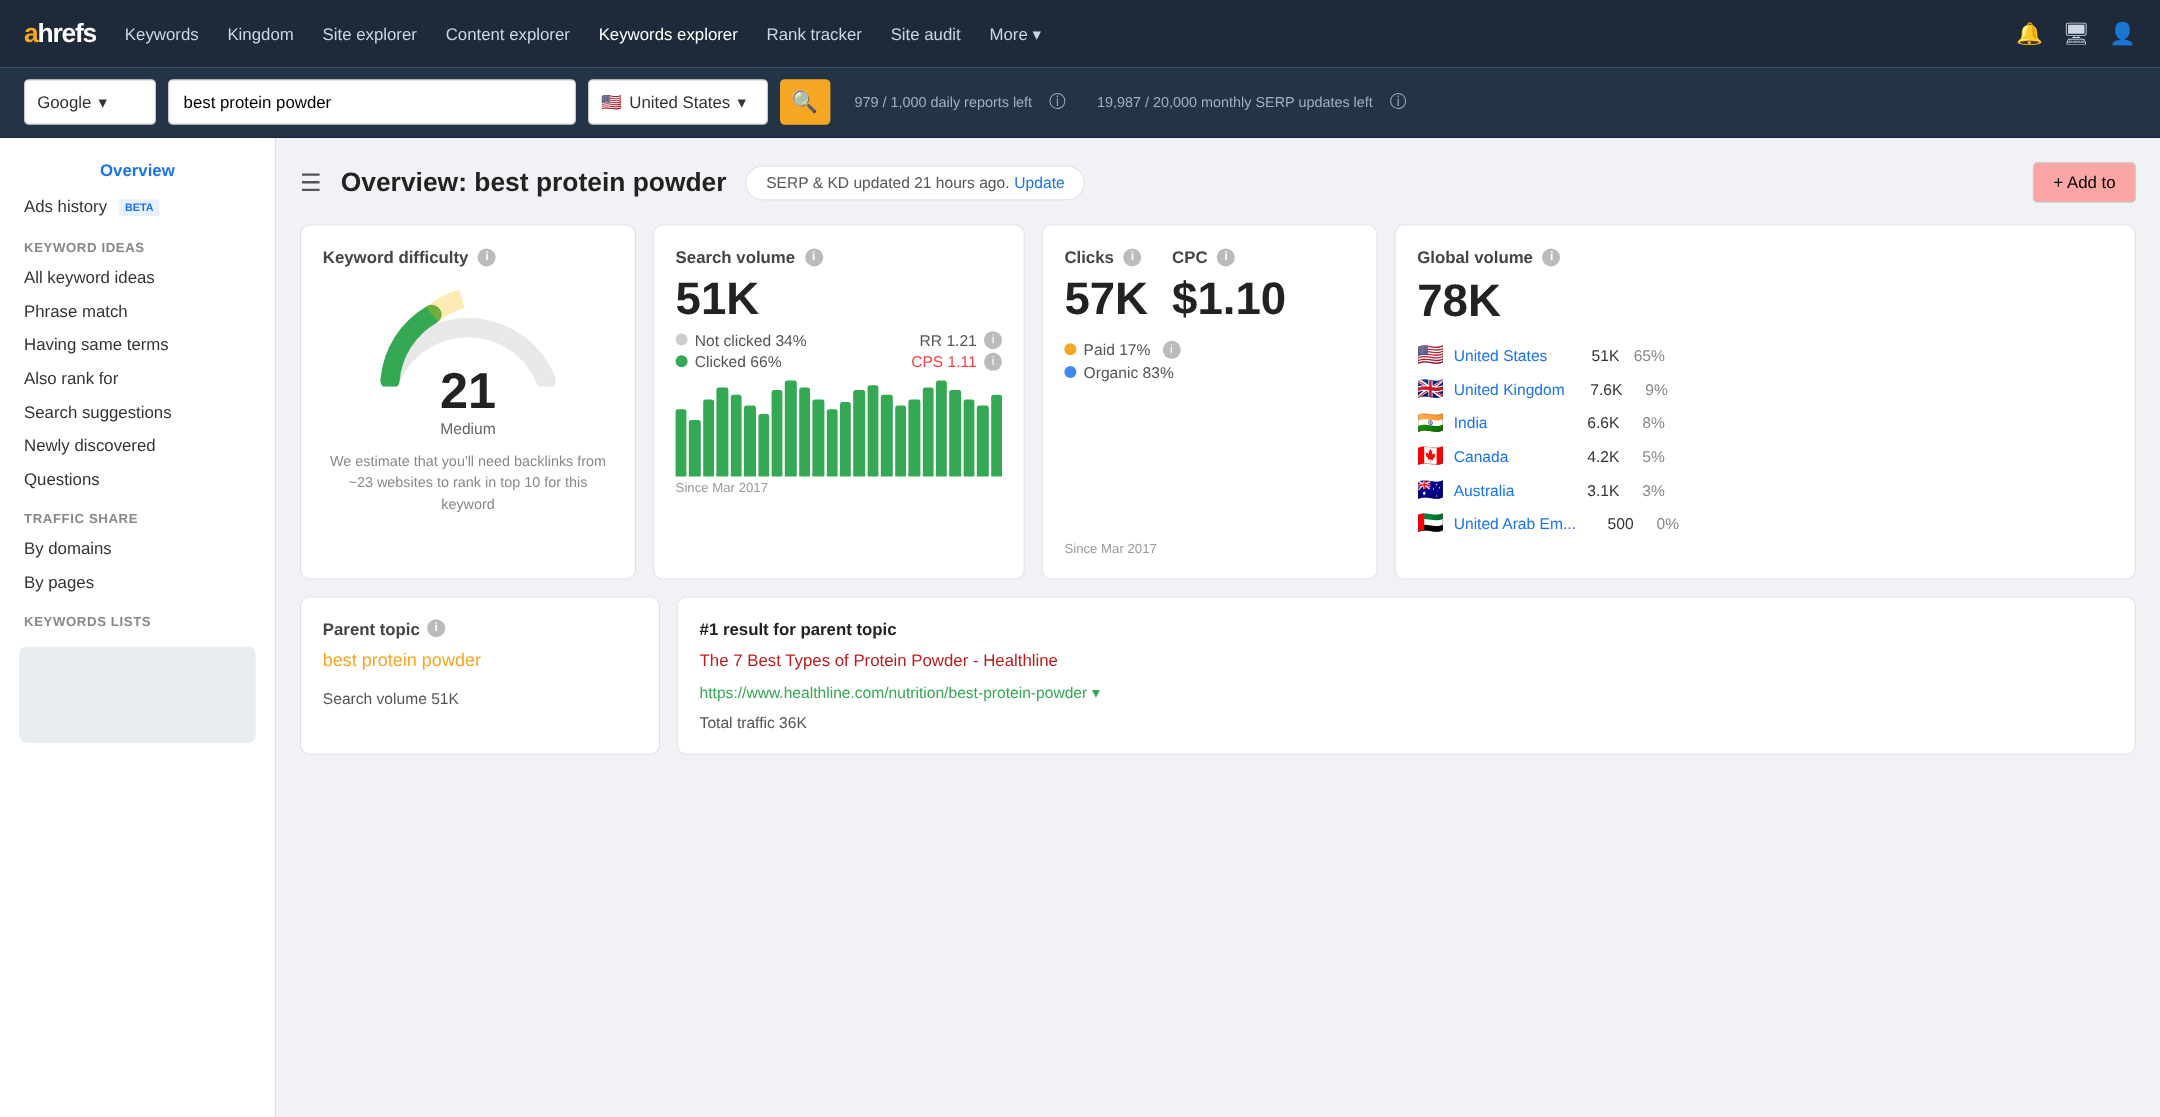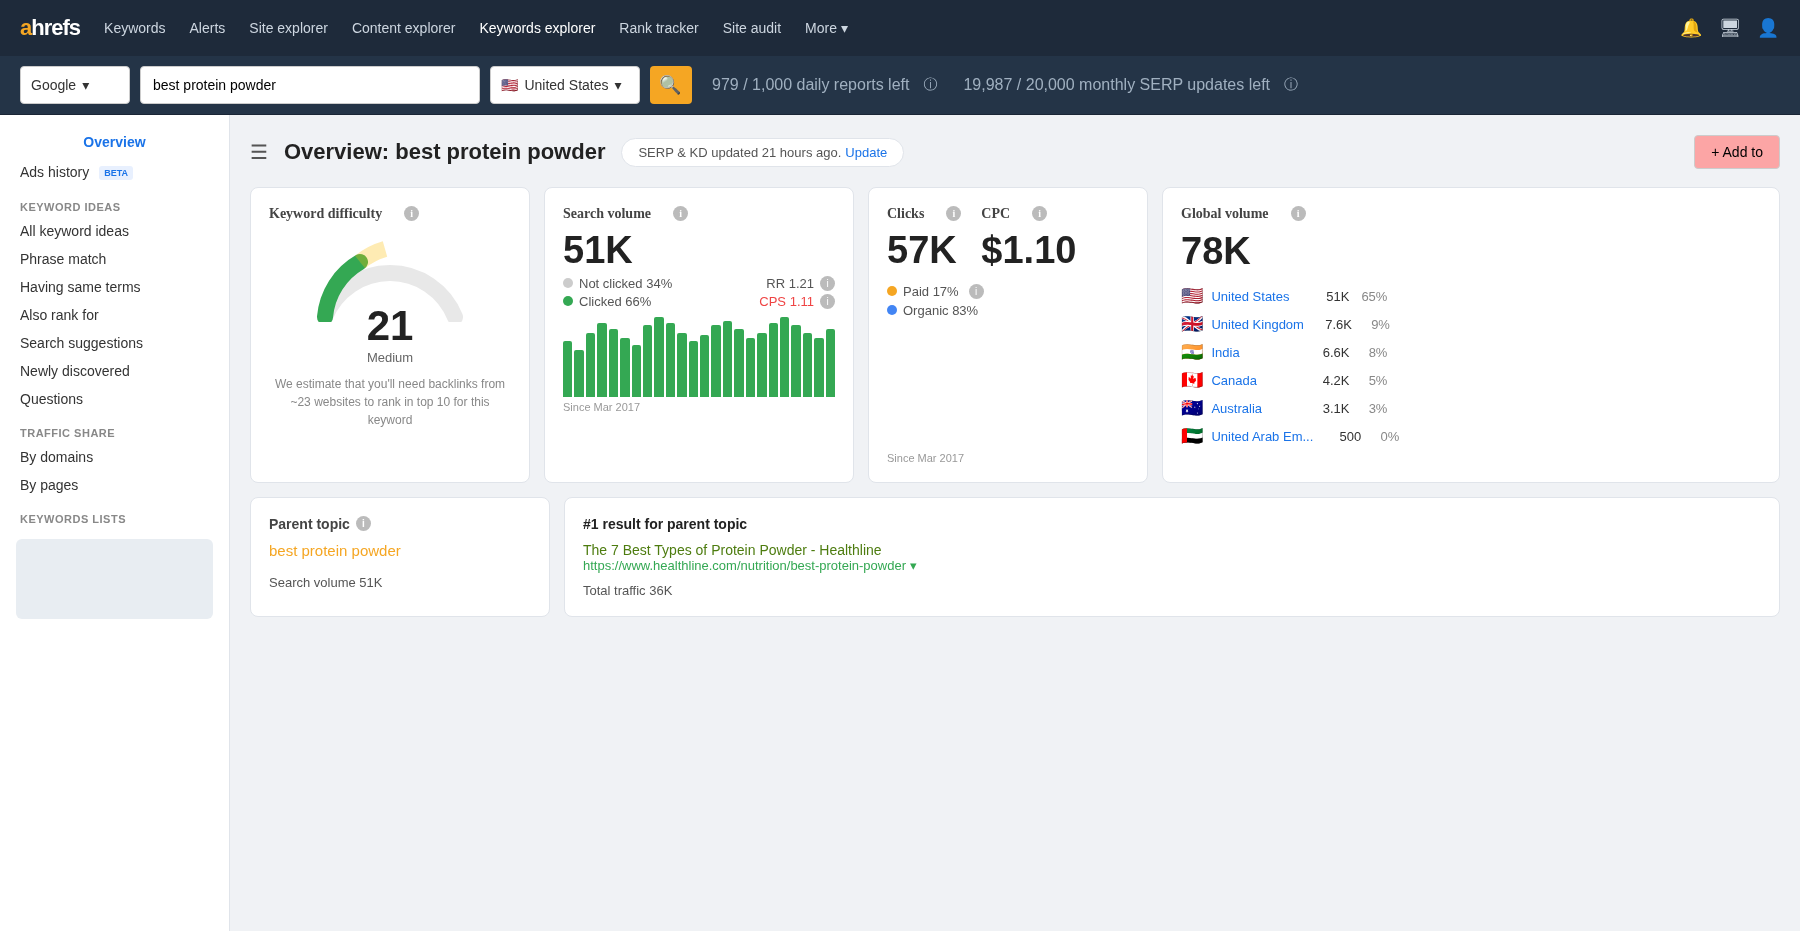--- a/index.html
+++ b/index.html
@@ -73,21 +73,21 @@
       border-radius: 4px;
       width: 42px;
       height: 38px;
       display: flex;
       align-items: center;
       justify-content: center;
       cursor: pointer;
       font-size: 18px;
       color: white;
     }
-    .search-info { color: #a0b0c0; font-size: 16px; margin-left: 10px; }
+    .search-info { color: #a0b0c0; font-size: 12px; margin-left: 10px; }
 
     
     .main-layout { display: flex; min-height: calc(100vh - 56px - 58px); }
 
     
     .sidebar {
       width: 230px;
       background: white;
       border-right: 1px solid #e0e4ea;
       padding: 12px 0;
@@ -180,23 +180,22 @@
       border: 1px solid #e0e4ea;
       border-radius: 8px;
       padding: 18px;
     }
     .card-title {
       font-size: 14px;
       font-weight: 600;
       color: #444;
       margin-bottom: 8px;
       display: flex;
-      align-items: flex-start;
-      gap: 22px;
-      font-family: Liberation Serif, serif;
+      align-items: flex-end;
+      gap: 8px;
     }
     .info-icon {
       width: 15px; height: 15px;
       border-radius: 50%;
       background: #bbb;
       color: white;
       font-size: 10px;
       display: inline-flex;
       align-items: center;
       justify-content: center;
@@ -246,42 +245,42 @@
     .bottom-row {
       display: grid;
       grid-template-columns: 300px 1fr;
       gap: 14px;
     }
     .parent-topic-card { background: white; border: 1px solid #e0e4ea; border-radius: 8px; padding: 18px; }
     .result-card { background: white; border: 1px solid #e0e4ea; border-radius: 8px; padding: 18px; }
     .parent-topic-title { font-size: 14px; font-weight: 600; color: #444; display: flex; align-items: center; gap: 6px; margin-bottom: 10px; }
     .parent-topic-link { color: #f5a623; cursor: pointer; font-size: 15px; font-weight: 500; margin-bottom: 16px; }
     .result-label { font-size: 14px; font-weight: 700; color: #222; margin-bottom: 10px; }
-    .result-link-title { color: #4d7c0f; font-size: 14px; cursor: pointer; margin-bottom: 0; }
+    .result-link-title { color: #b91c1c; font-size: 14px; cursor: pointer; margin-bottom: 12px; }
     .result-url { color: #34a853; font-size: 13px; cursor: pointer; margin-bottom: 10px; display: flex; align-items: center; gap: 4px; }
     .result-traffic { font-size: 13px; color: #555; }
     .sv-note { font-size: 13px; color: #555; margin-top: 6px; }
 
     
     .stacked-bar-chart { display: flex; align-items: flex-end; gap: 3px; height: 120px; margin-top: 10px; }
     .stacked-col { display: flex; flex-direction: column; justify-content: flex-end; flex: 1; }
     .bar-paid { background: #f5a623; border-radius: 2px 2px 0 0; }
     .bar-organic { background: #4285f4; }
 
     .since-label { font-size: 11px; color: #999; margin-top: 4px; }
   </style>
 </head>
 <body>
 
 <nav class="top-nav">
   <div class="logo">
     <span style="color:#f5a623">a</span><span style="color:white">hrefs</span>
   </div>
   <a class="nav-link">Keywords</a>
-  <a class="nav-link">Alerts</a>
+  <a class="nav-link">Kingdom</a>
   <a class="nav-link">Site explorer</a>
   <a class="nav-link">Content explorer</a>
   <a class="nav-link active">Keywords explorer</a>
   <a class="nav-link">Rank tracker</a>
   <a class="nav-link">Site audit</a>
   <a class="nav-link">More ▾</a>
   <div class="nav-spacer"></div>
   <div class="nav-icons">
     <span class="nav-icon">🔔</span>
     <span class="nav-icon">🖥</span>

